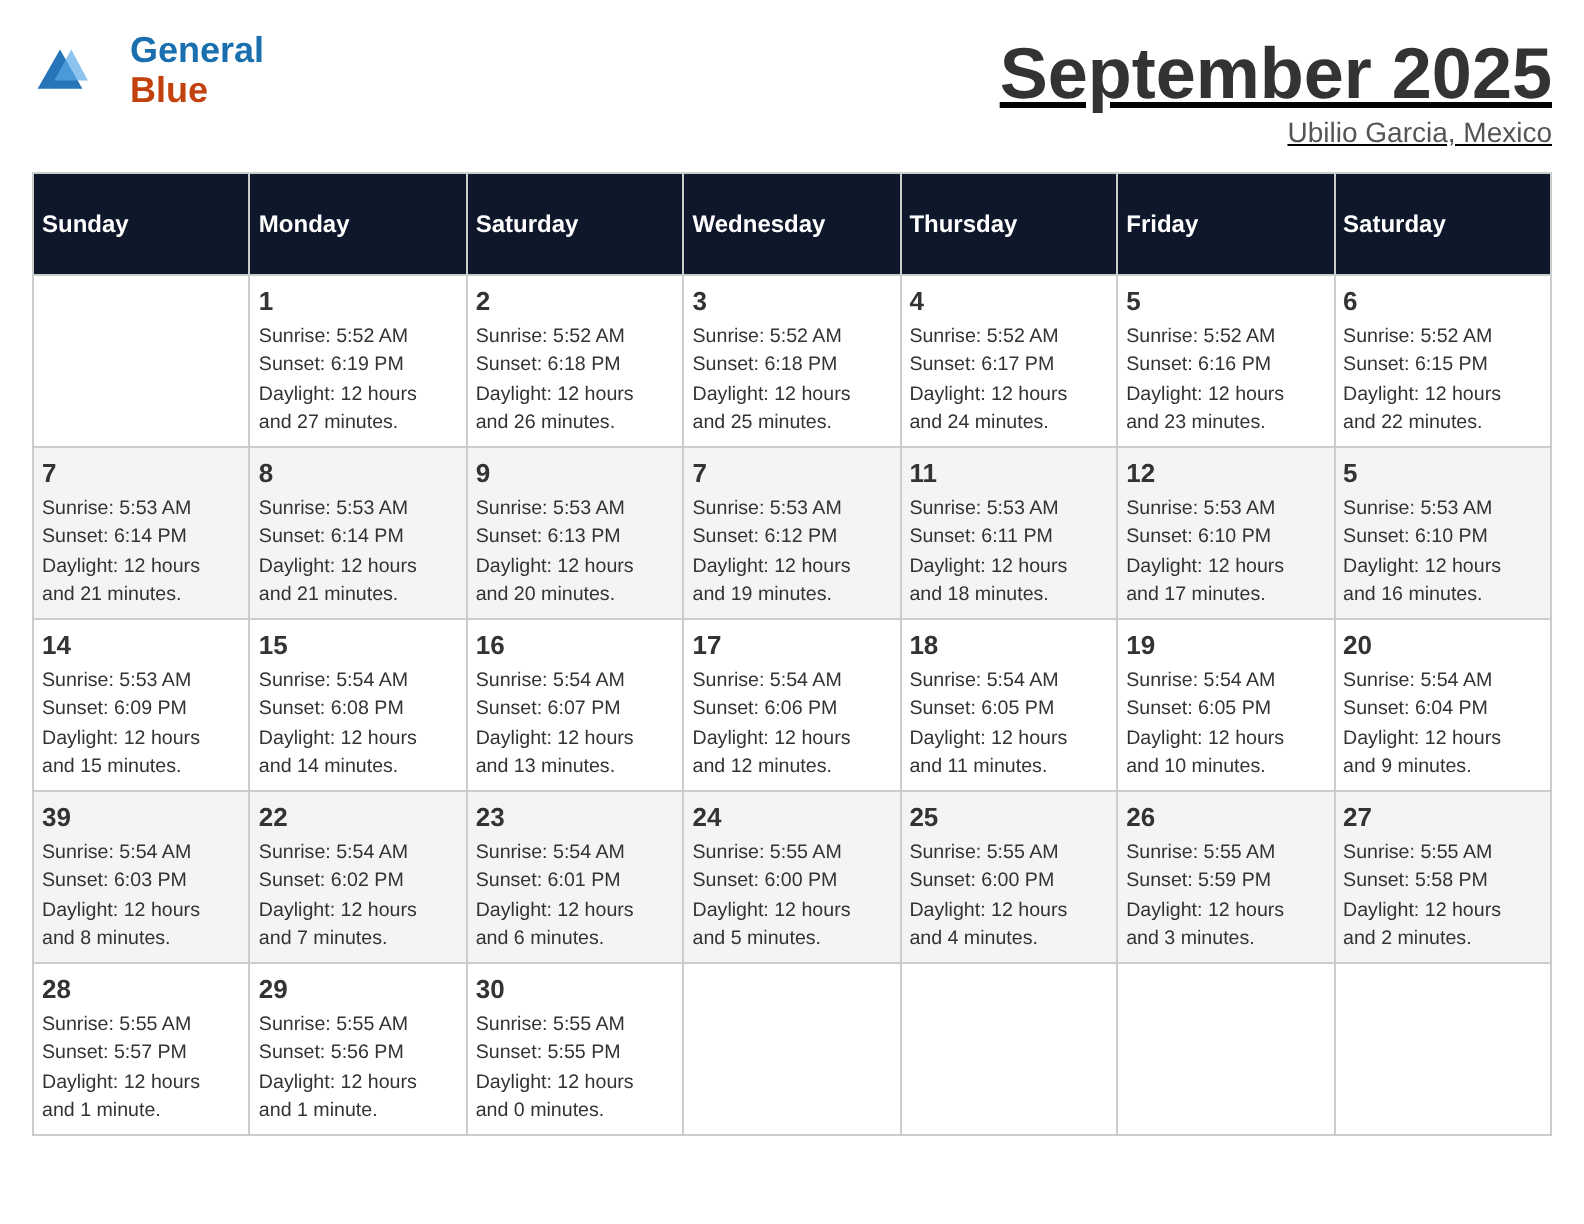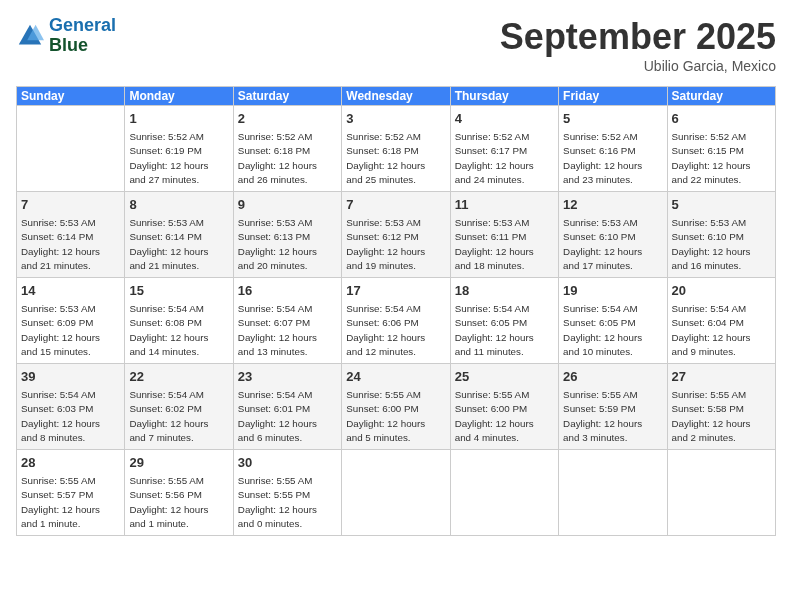--- a/index.html
+++ b/index.html
@@ -12,56 +12,57 @@
     }
     .header {
       display: flex;
       justify-content: space-between;
       align-items: flex-start;
       margin-bottom: 12px;
     }
     .logo {
       display: flex;
       align-items: center;
-      gap: 5px;
+      gap: 21px;
     }
     .logo-text {
       font-size: 18px;
       font-weight: bold;
       color: #333;
       line-height: 1.1;
     }
     .logo-text span {
       color: #1a6faf;
     }
     .logo-icon {
       width: 28px;
       height: 28px;
     }
     .title-block {
       text-align: right;
+      text-decoration: underline;
     }
     .month-title {
       font-size: 36px;
       font-weight: bold;
       color: #333;
     }
     .subtitle {
       font-size: 14px;
       color: #555;
     }
     table {
       width: 100%;
       border-collapse: collapse;
       font-size: 10.5px;
     }
     thead tr th {
-      background-color: #3b82f6;
+      background-color: #0f172a;
       color: #fff;
-      padding: 2px 4px;
+      padding: 18px 4px;
       text-align: left;
       font-size: 12px;
       font-weight: bold;
       border: 1px solid #ccc;
     }
     tbody tr td {
       border: 1px solid #ccc;
       vertical-align: top;
       padding: 4px;
       height: 80px;
@@ -97,21 +98,21 @@
 <body>
 
 <div class="header">
   <div class="logo">
     <svg class="logo-icon" viewBox="0 0 40 40">
       <polygon points="20,4 36,32 4,32" fill="#2874b8"></polygon>
       <polygon points="28,4 40,26 16,26" fill="#5baae8" opacity="0.7"></polygon>
     </svg>
     <div class="logo-text">
       <div><span>General</span></div>
-      <div><span style="color:#14532d;font-weight:bold;text-align:right;">Blue</span></div>
+      <div><span style="color:#c2410c;font-weight:bold;text-align:right;">Blue</span></div>
     </div>
   </div>
   <div class="title-block">
     <div class="month-title">September 2025</div>
     <div class="subtitle">Ubilio Garcia, Mexico</div>
   </div>
 </div>
 
 <table>
   <thead>

